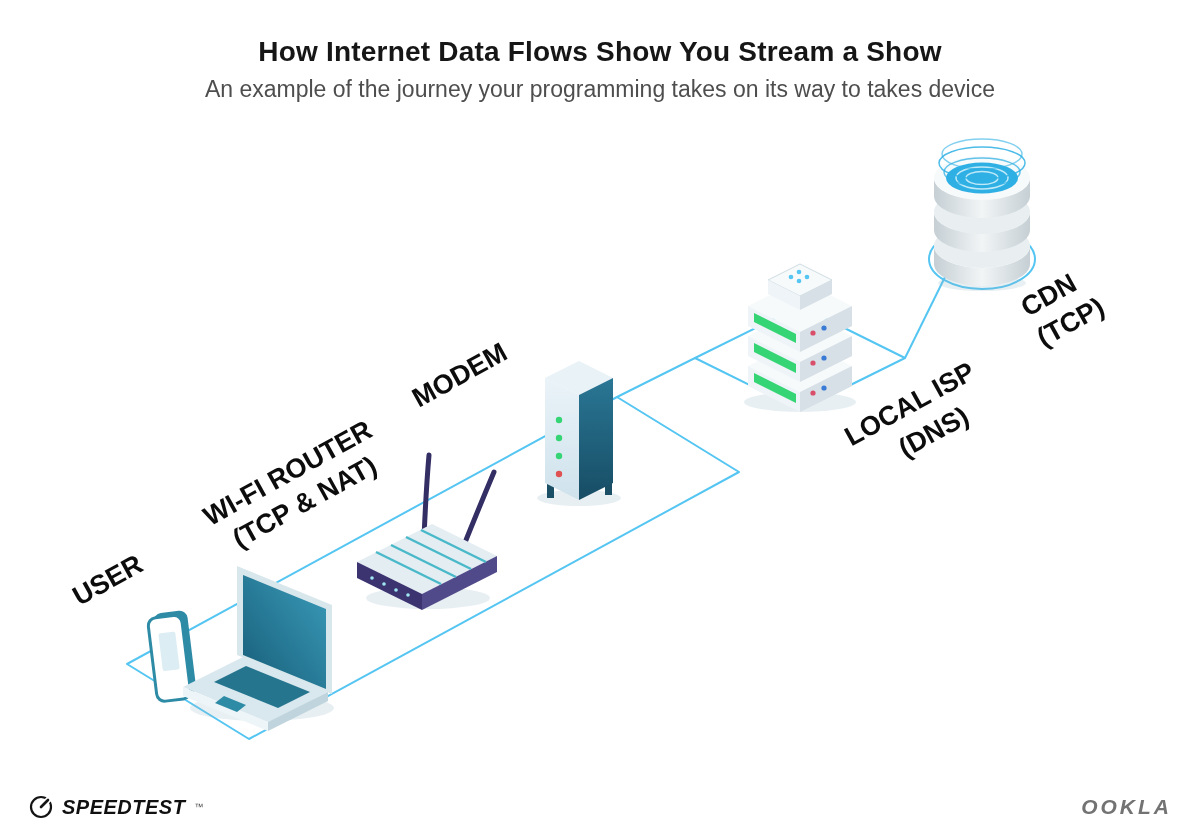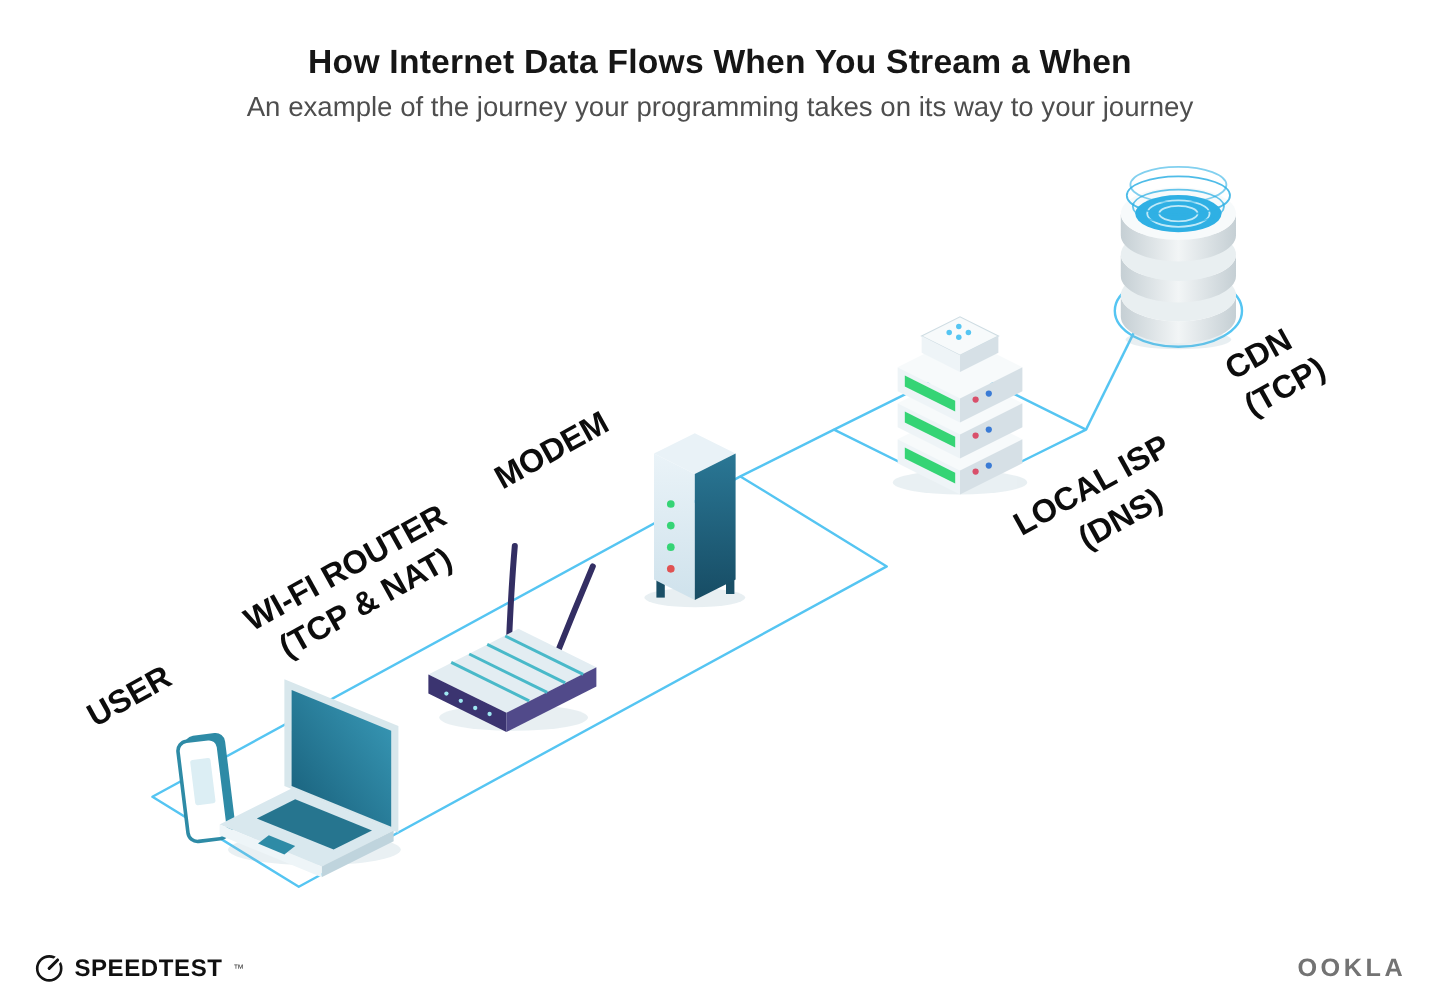--- a/index.html
+++ b/index.html
@@ -8,31 +8,31 @@
     background:#ffffff;font-family:"Liberation Sans",sans-serif;
   }
   .header{position:absolute;top:36px;left:0;width:100%;text-align:center;}
   .header h1{margin:0;font-size:28px;font-weight:700;color:#161616;letter-spacing:.2px;}
   .header p{margin:8px 0 0;font-size:23px;font-weight:400;color:#4e4e4e;}
   svg.diagram{position:absolute;left:0;top:0;width:1200px;height:836px;}
   .footer{
     position:absolute;left:0;bottom:16px;width:100%;box-sizing:border-box;
     padding:0 28px;display:flex;justify-content:space-between;align-items:center;
   }
-  .brand{display:flex;align-items:center;gap:8px;}
+  .brand{display:flex;align-items:center;gap:8px;font-style:italic;}
   .st-word{font-size:20px;font-weight:700;color:#101010;letter-spacing:.5px;}
   .tm{font-size:9px;color:#444;vertical-align:super;margin-left:1px;}
   .ookla-word{font-size:21px;font-weight:700;color:#737373;letter-spacing:3px;}
 </style>
 </head>
 <body>
 
 <div class="header">
-  <h1>How Internet Data Flows When You Stream a When</h1>
-  <p>An example of the journey your programming takes on its way to your journey</p>
+  <h1>How Internet Data Flows Show You Stream a Show</h1>
+  <p>An example of the journey your programming takes on its way to takes device</p>
 </div>
 
 <svg class="diagram" viewBox="0 0 1200 836" xmlns="http://www.w3.org/2000/svg">
   <defs>
     <linearGradient id="screenGrad" x1="0" y1="1" x2="1" y2="0">
       <stop offset="0" stop-color="#175d78"></stop>
         <stop offset="1" stop-color="#3a9cba"></stop>
     </linearGradient>
     <linearGradient id="modemSide" x1="0" y1="0" x2="0" y2="1">
       <stop offset="0" stop-color="#2a7795"></stop>

